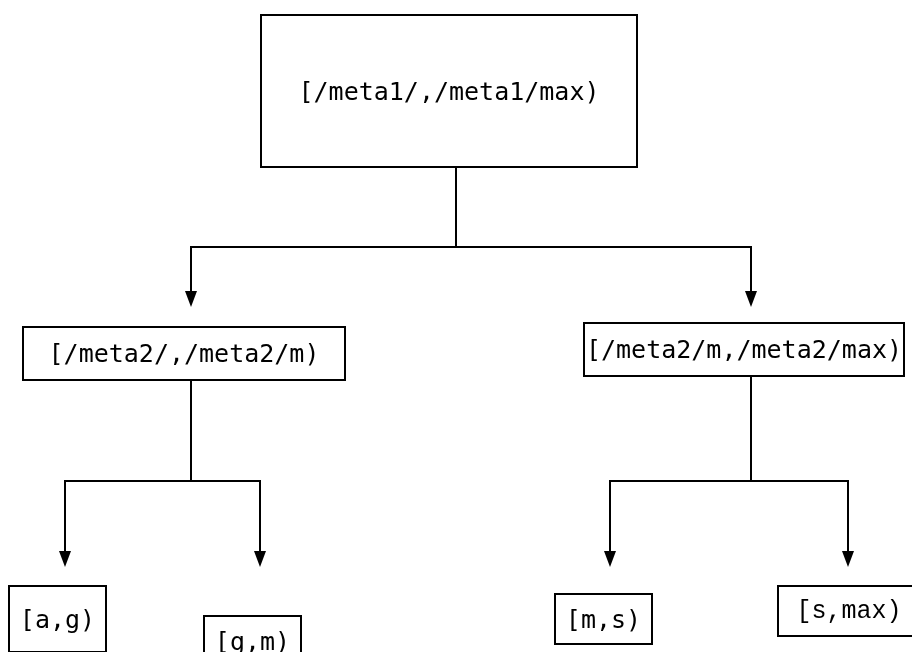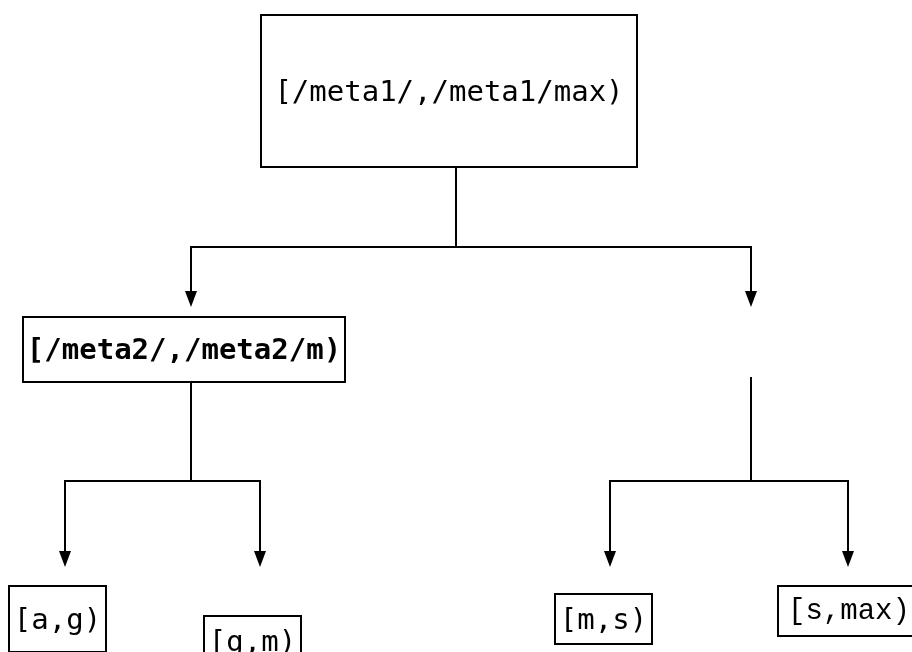--- a/index.html
+++ b/index.html
@@ -23,27 +23,27 @@
     height: 652px;
   }
   .node {
     position: absolute;
     box-sizing: border-box;
     border: 2px solid #000000;
     background: #ffffff;
     display: flex;
     align-items: center;
     justify-content: center;
-    font-size: 29px;
+    font-size: 25px;
     line-height: 1;
     color: #000000;
     white-space: pre;
   }
   .node-root  { left: 260px; top: 14px;  width: 378px; height: 154px; }
-  .node-left  { left: 22px;  top: 316px; width: 324px; height: 67px; font-weight: bold; }
+  .node-left  { left: 22px;  top: 326px; width: 324px; height: 55px; }
   .node-right { left: 583px; top: 322px; width: 322px; height: 55px; }
   .node-ag    { left: 8px;   top: 585px; width: 99px;  height: 68px; }
   .node-gm    { left: 203px; top: 615px; width: 99px;  height: 52px; }
   .node-ms    { left: 554px; top: 585px; width: 99px;  height: 52px; margin-top: 8px; }
   .node-smax  { left: 777px; top: 585px; width: 144px; height: 52px; font-family: Liberation Mono, monospace; }
 </style>
 </head>
 <body>
 
 <div class="canvas">
@@ -79,20 +79,23 @@
   </svg>
 
   <div class="node node-root">
     <span>[/meta1/,/meta1/max)</span>
   </div>
 
   <div class="node node-left">
     <span>[/meta2/,/meta2/m)</span>
   </div>
 
+  <div class="node node-right">
+    <span>[/meta2/m,/meta2/max)</span>
+  </div>
 
   <div class="node node-ag">
     <span>[a,g)</span>
   </div>
 
   <div class="node node-gm">
     <span>[g,m)</span>
   </div>
 
   <div class="node node-ms">

